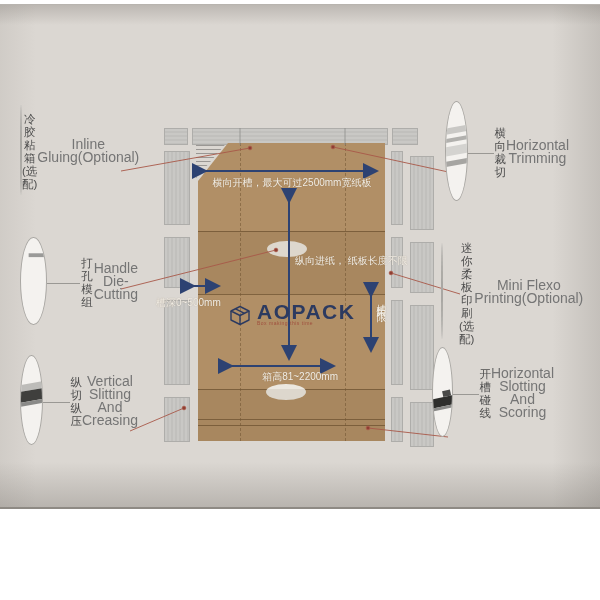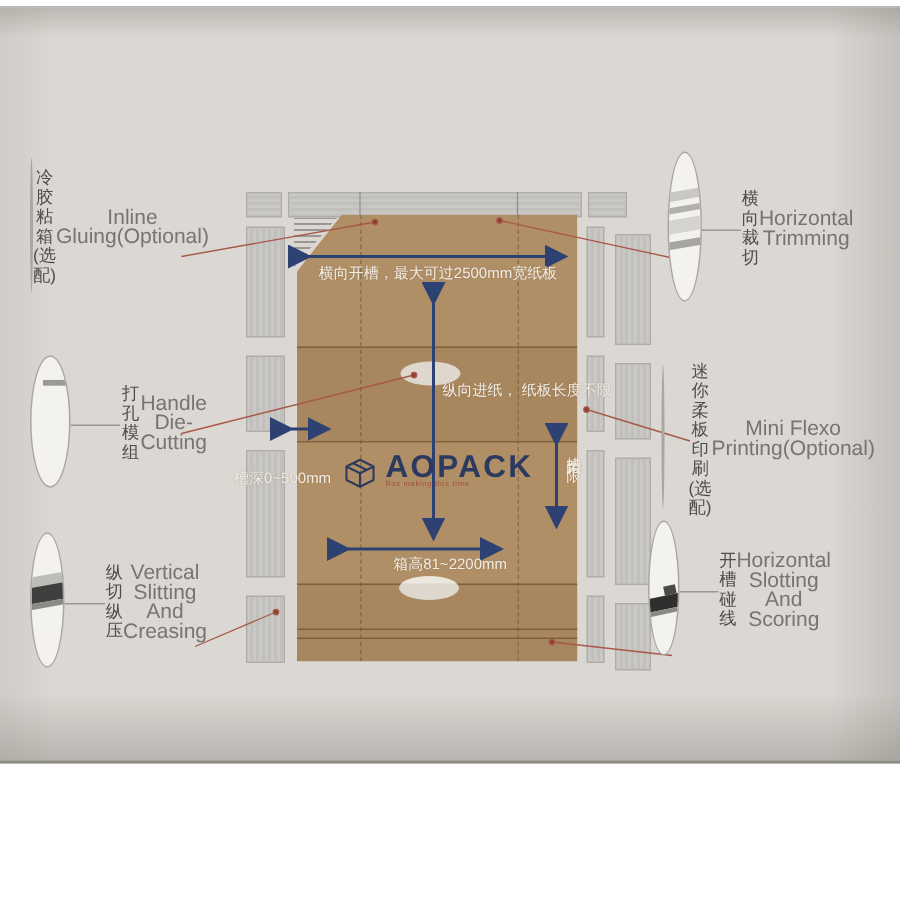--- a/index.html
+++ b/index.html
@@ -113,21 +113,21 @@
       <line x1="391" y1="268" x2="460" y2="289"></line>
           <circle cx="391" cy="268" r="1.8"></circle>
       <line x1="368" y1="423" x2="448" y2="432"></line>
           <circle cx="368" cy="423" r="1.8"></circle>
     </g>
   </svg>
 
   <div class="onbox" style="left:192px;top:171px;width:200px;text-align:center;">横向开槽，最大可过2500mm宽纸板</div>
   <div class="onbox" style="left:295px;top:249px;text-align:right;" style2="">纵向进纸，
 纸板长度不限</div>
-  <div class="onbox" style="left:156px;top:308px;width:100px;">槽深0~500mm</div>
+  <div class="onbox" style="left:156px;top:291px;width:100px;">槽深0~500mm</div>
   <div class="onbox" style="left:228px;top:365px;width:110px;text-align:right;">箱高81~2200mm</div>
   <div class="onbox vtext" style="left:375px;top:291px;">槽距不限</div>
 
   <div class="logo">
     <svg width="24" height="24" viewBox="0 0 24 24">
       <g fill="none" stroke="#2c3a60" stroke-width="1.4" stroke-linejoin="round">
         <path d="M3 8 L12 3.5 L21 8 L12 12.5 z"></path>
         <path d="M3 8 L3 17 L12 21.5 L12 12.5"></path>
         <path d="M21 8 L21 17 L12 21.5"></path>
         <path d="M7.5 5.8 L16.5 10.3"></path>

